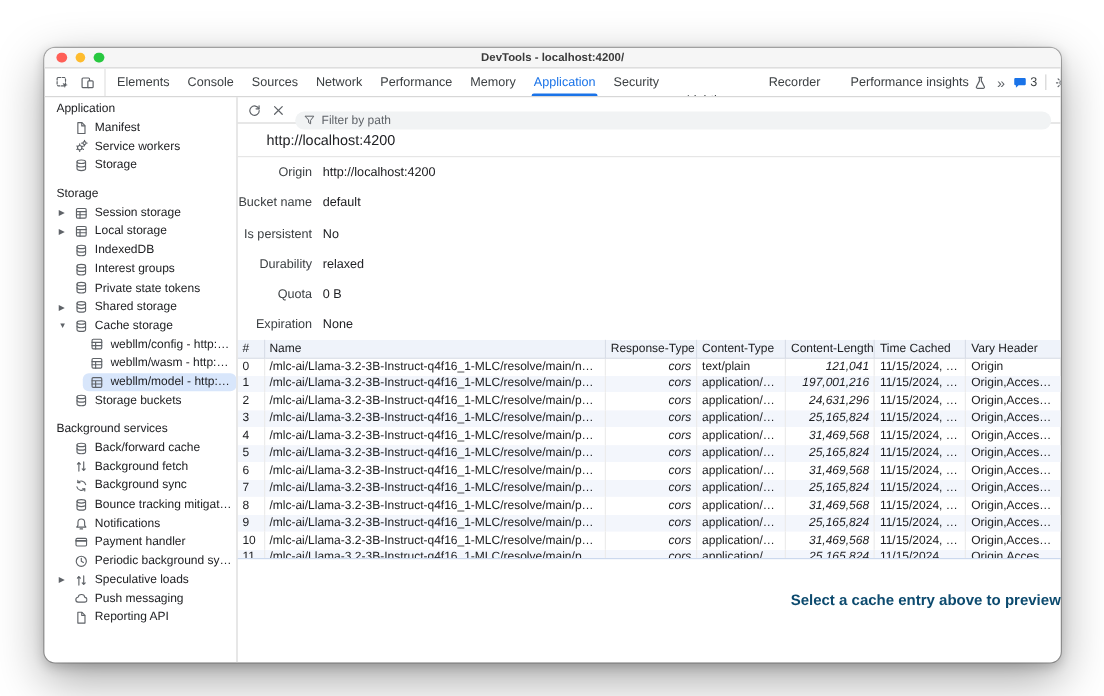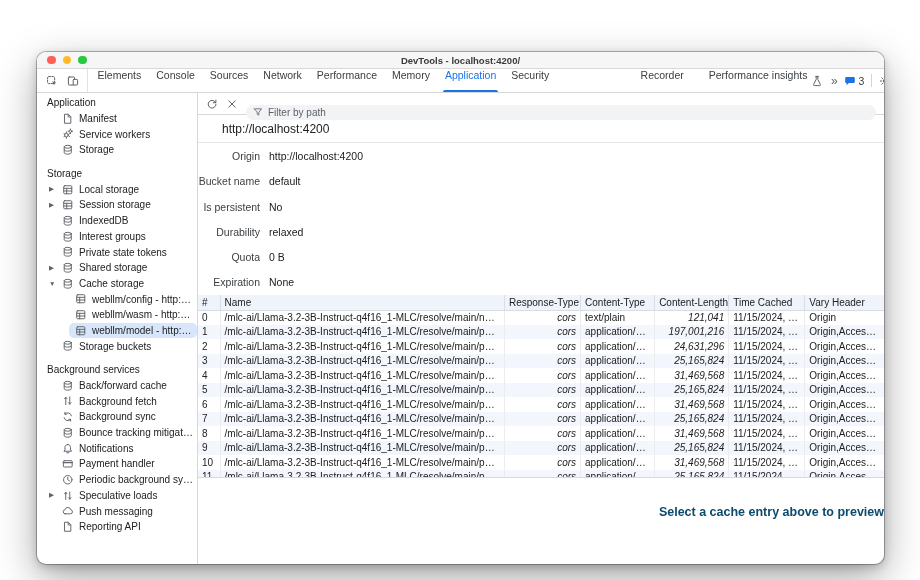--- a/index.html
+++ b/index.html
@@ -1,37 +1,37 @@
 <!DOCTYPE html>
 <html><head>
 <meta charset="utf-8">
 <style>
   * { box-sizing: border-box; margin: 0; padding: 0; }
   html,body { width:920px; height:580px; overflow:hidden; background:#fff;
     font-family:"Liberation Sans","DejaVu Sans",sans-serif; }
   body { position:relative; }
 
-  .window { position:absolute; left:37px; top:52px; width:847px; height:512px;
+  .window { position:absolute; left:37px; top:40px; width:847px; height:512px;
     background:#fff; border-radius:9px; overflow:hidden;
     box-shadow:0 0 0 1px rgba(0,0,0,.28), 0 14px 40px rgba(0,0,0,.35), 0 3px 10px rgba(0,0,0,.2);
     display:flex; flex-direction:column; }
 
   
   .titlebar { flex:none; height:17px; background:#f6f6f6; border-bottom:1px solid #d8d8d8;
     position:relative; display:flex; align-items:center; justify-content:center; }
   .traffic { position:absolute; left:10px; top:0; bottom:0; display:flex; align-items:center; gap:7px; }
   .dot { width:8.5px; height:8.5px; border-radius:50%; }
   .title-text { font-size:9.5px; font-weight:bold; color:#3a3a3a; }
 
   
   .tabbar { flex:none; height:24px; display:flex; align-items:stretch;
     border-bottom:1px solid #d7d7d7; padding-left:6px; overflow:hidden; }
   .tool-icns { display:flex; align-items:center; gap:9px; padding:0 8px 0 3px;
     border-right:1px solid #e2e2e2; margin-right:2px; }
-  .tab { display:flex; gap:4px; padding:0 7.5px; font-size:10.5px;
+  .tab { display:flex; align-items:center; gap:4px; padding:0 7.5px; font-size:10.5px;
     color:#3c4043; position:relative; white-space:nowrap; cursor:default; }
   .tab.active { color:#1a73e8; }
   .tab.active::after { content:''; position:absolute; left:6px; right:6px; bottom:0;
     height:2px; background:#1a73e8; border-radius:2px 2px 0 0; }
   .right-cluster { margin-left:auto; display:flex; align-items:center; gap:7px;
     padding-right:8px; font-size:10.5px; color:#3c4043; flex:none; }
   .chevrons { font-size:12px; color:#5f6368; letter-spacing:-1px; }
   .msg-group { display:flex; align-items:center; gap:3px; }
   .vdiv { width:1px; height:13px; background:#d5d5d5; }
   .icn { display:inline-flex; align-items:center; justify-content:center; }
@@ -215,31 +215,31 @@
         <div class="sb-section">
           <div class="sb-title">Storage</div>
           <div class="sb-row">
             <span class="arrow">▶</span>
             <span class="icn">
               <svg viewBox="0 0 12 12" fill="none" stroke="#5f6368" stroke-width="1" stroke-linecap="round" stroke-linejoin="round">
                 <rect x="1.8" y="1.8" width="8.4" height="8.4" rx="1"></rect>
                 <path d="M1.8 4.5h8.4M4.9 4.5v5.7M1.8 7.3h8.4"></path>
               </svg>
             </span>
-            <span class="sb-label">Local storage</span>
+            <span class="sb-label">Session storage</span>
           </div>
           <div class="sb-row">
             <span class="arrow">▶</span>
             <span class="icn">
               <svg viewBox="0 0 12 12" fill="none" stroke="#5f6368" stroke-width="1" stroke-linecap="round" stroke-linejoin="round">
                 <rect x="1.8" y="1.8" width="8.4" height="8.4" rx="1"></rect>
                 <path d="M1.8 4.5h8.4M4.9 4.5v5.7M1.8 7.3h8.4"></path>
               </svg>
             </span>
-            <span class="sb-label">Session storage</span>
+            <span class="sb-label">Local storage</span>
           </div>
           <div class="sb-row">
             <span class="arrow"></span>
             <span class="icn">
               <svg viewBox="0 0 12 12" fill="none" stroke="#5f6368" stroke-width="1" stroke-linecap="round" stroke-linejoin="round">
                 <ellipse cx="6" cy="2.9" rx="3.7" ry="1.5"></ellipse>
                 <path d="M2.3 2.9v6.2c0 .83 1.66 1.5 3.7 1.5s3.7-.67 3.7-1.5V2.9"></path>
                 <path d="M2.3 5.95c0 .83 1.66 1.5 3.7 1.5s3.7-.67 3.7-1.5"></path>
               </svg>
             </span>

